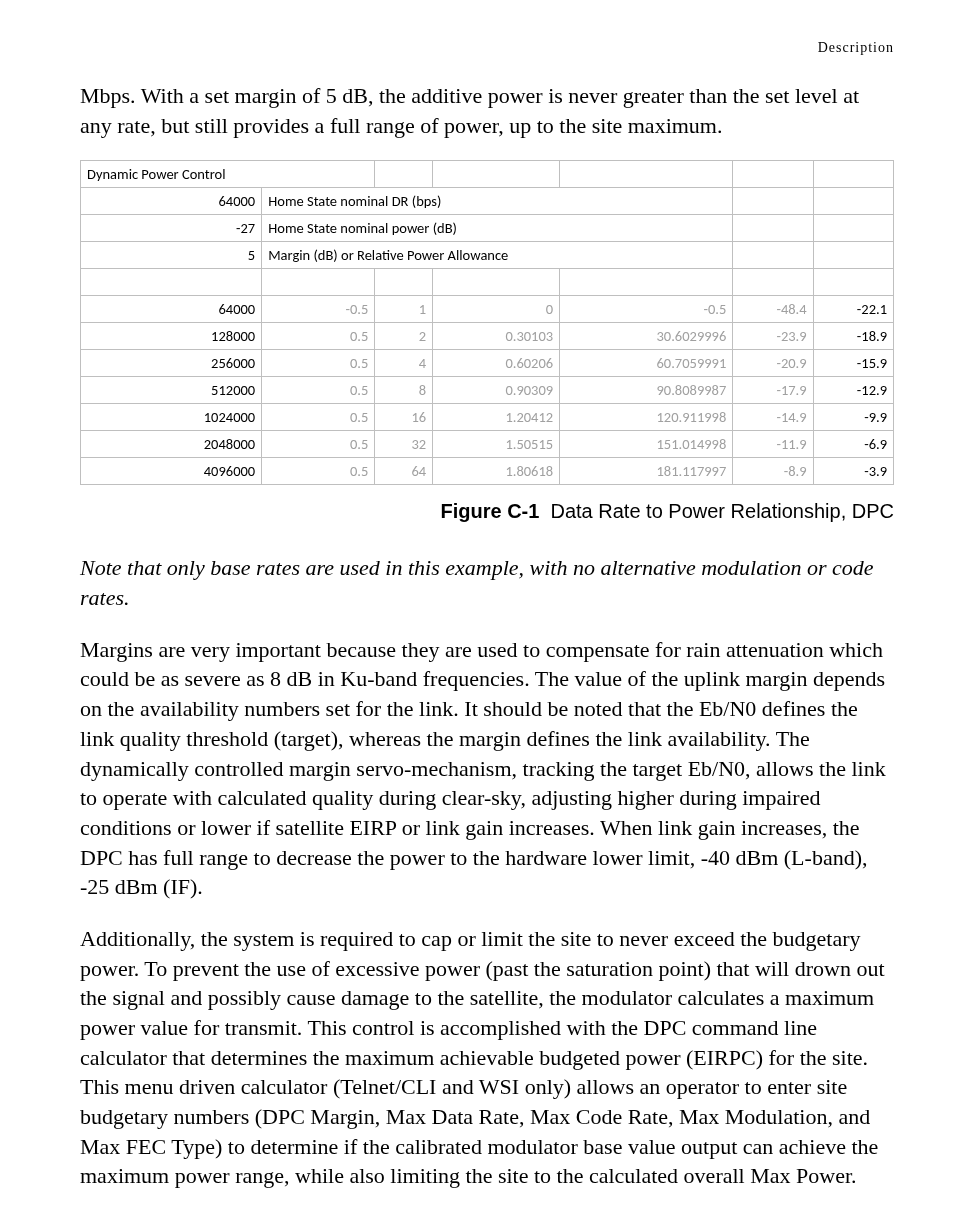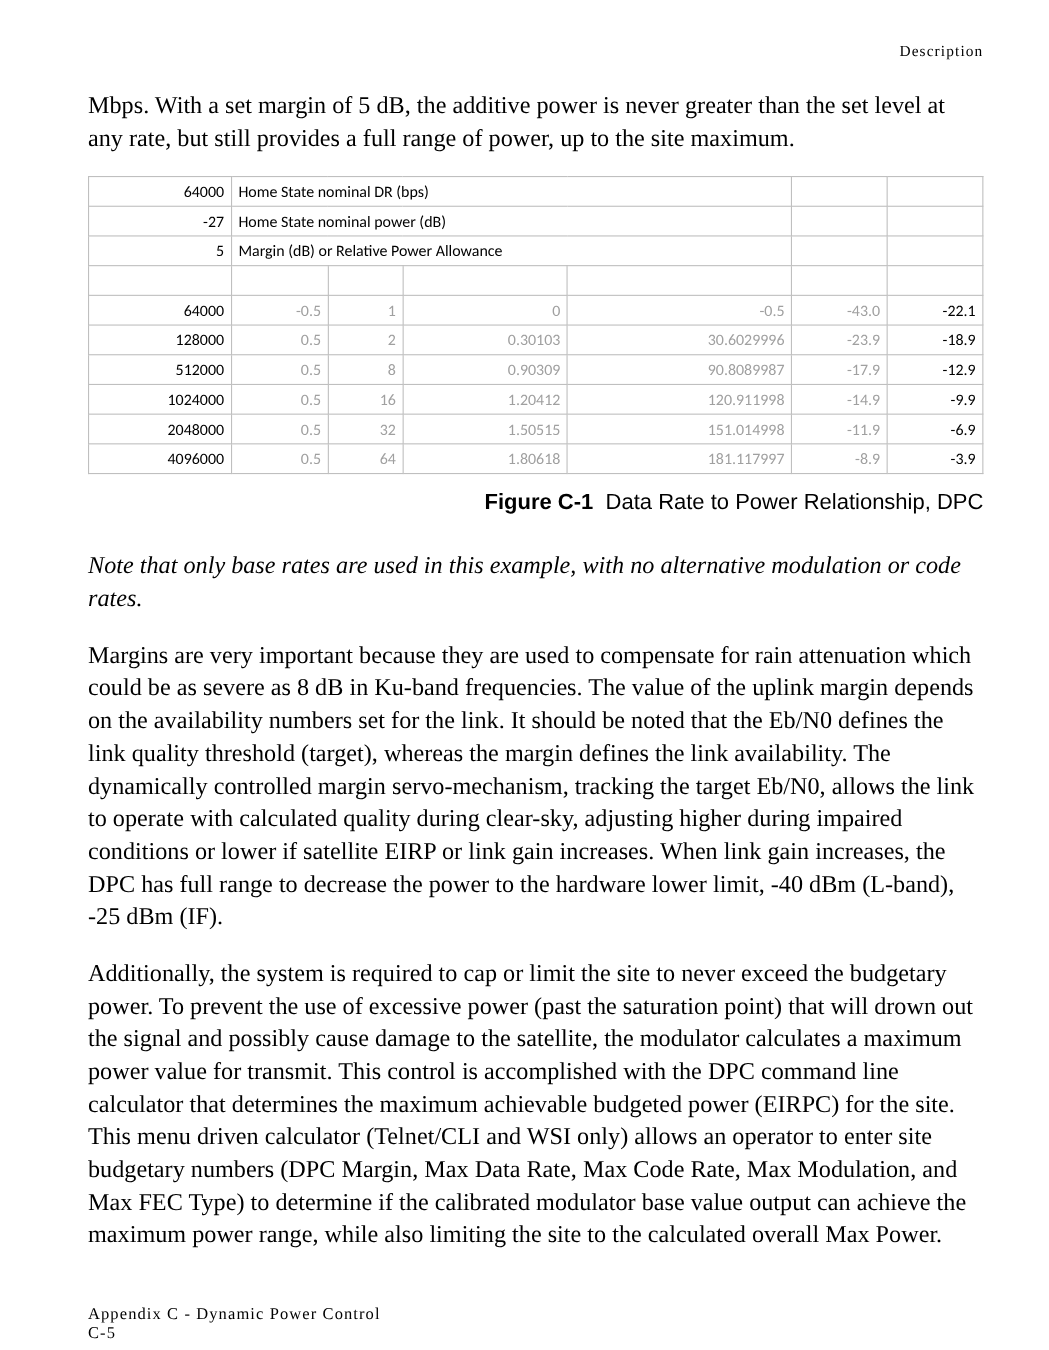--- a/index.html
+++ b/index.html
@@ -63,20 +63,28 @@
 </style>
 </head>
 <body>
 
 <div class="header-right">Description</div>
 
 <p class="body-para">Mbps. With a set margin of 5 dB, the additive power is never greater than the set level at any rate, but still provides a full range of power, up to the site maximum.</p>
 
 <table class="dpc">
   <tbody>
+      <tr>
+    <td class="txt black" colspan="2">Dynamic Power Control</td>
+    <td></td>
+    <td></td>
+    <td></td>
+    <td></td>
+    <td></td>
+  </tr>
   <tr>
     <td class="num black">64000</td>
     <td class="txt black" colspan="4">Home State nominal DR (bps)</td>
     <td></td>
     <td></td>
   </tr>
   <tr>
     <td class="num black">-27</td>
     <td class="txt black" colspan="4">Home State nominal power (dB)</td>
     <td></td>
@@ -96,31 +104,40 @@
         <td></td>
         <td></td>
         <td></td>
   </tr>
   <tr>
     <td class="num black">64000</td>
     <td class="num grey">-0.5</td>
     <td class="num grey">1</td>
     <td class="num grey">0</td>
     <td class="num grey">-0.5</td>
-    <td class="num grey">-43.0</td>
+    <td class="num grey">-48.4</td>
     <td class="num black">-22.1</td>
   </tr>
   <tr>
     <td class="num black">128000</td>
     <td class="num grey">0.5</td>
     <td class="num grey">2</td>
     <td class="num grey">0.30103</td>
     <td class="num grey">30.6029996</td>
     <td class="num grey">-23.9</td>
     <td class="num black">-18.9</td>
+  </tr>
+  <tr>
+    <td class="num black">256000</td>
+    <td class="num grey">0.5</td>
+    <td class="num grey">4</td>
+    <td class="num grey">0.60206</td>
+    <td class="num grey">60.7059991</td>
+    <td class="num grey">-20.9</td>
+    <td class="num black">-15.9</td>
   </tr>
   <tr>
     <td class="num black">512000</td>
     <td class="num grey">0.5</td>
     <td class="num grey">8</td>
     <td class="num grey">0.90309</td>
     <td class="num grey">90.8089987</td>
     <td class="num grey">-17.9</td>
     <td class="num black">-12.9</td>
   </tr>

